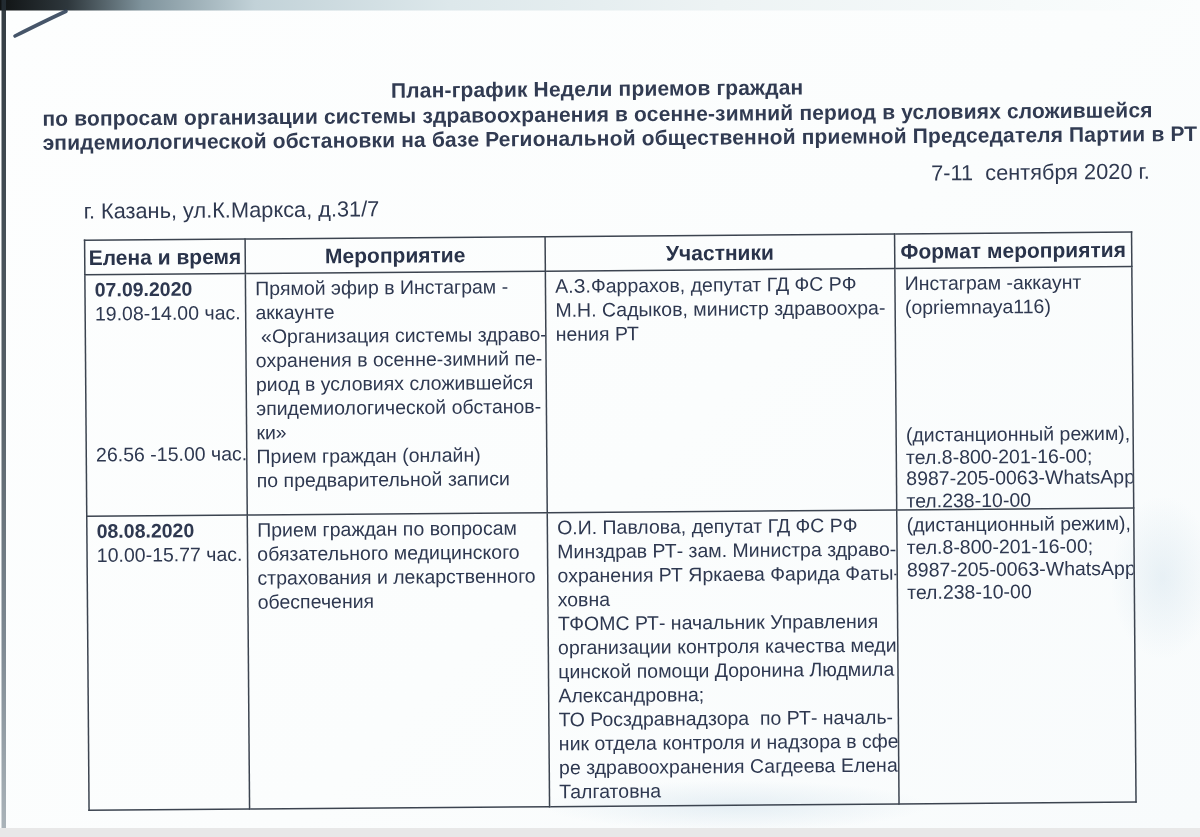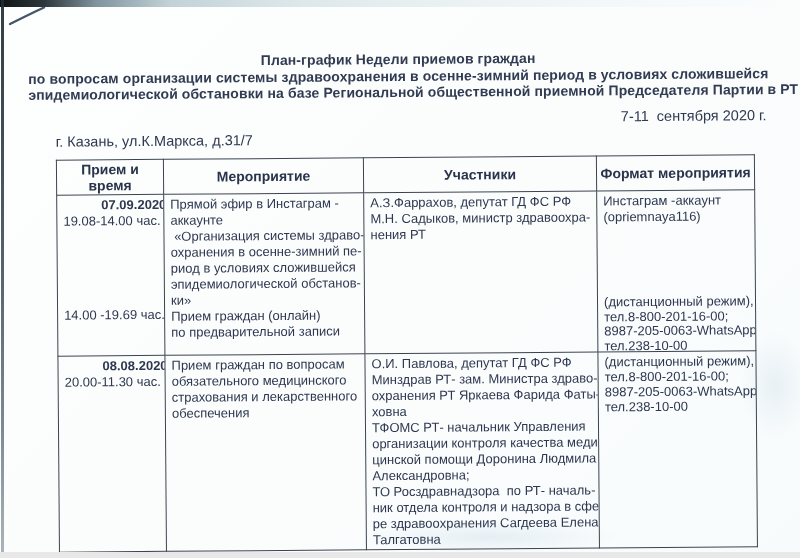--- a/index.html
+++ b/index.html
@@ -45,21 +45,21 @@
     font-size:14px; font-weight:bold; text-align:center;
     height:20px; padding:1px 2px; color:#29334a;
   }
   .schedule td {
     vertical-align:top; padding:2px 5px 0 6px;
     position:relative; overflow:hidden;
   }
   tr.row1 td { height:158px; }
   tr.row2 td { height:193px; }
   .b { white-space:pre; }
-  .bold { font-weight:bold;margin-left:38px; }
+  .bold { font-weight:bold; }
   .abs { position:absolute; left:6px; }
   .t112 { top:112px; }
   .t104 { top:104px; line-height:14.5px; }
   .fmt2 { line-height:15px; }
 </style>
 </head>
 <body>
 
 <div class="page">
 
@@ -83,32 +83,32 @@
 
     <table class="schedule">
       <colgroup>
         <col style="width:107px">
           <col style="width:200px">
           <col style="width:233px">
           <col style="width:158px">
       </colgroup>
       <thead>
         <tr>
-          <th>Прием и время</th>
+          <th>Елена и время</th>
           <th>Мероприятие</th>
           <th>Участники</th>
           <th>Формат мероприятия</th>
         </tr>
       </thead>
       <tbody>
         <tr class="row1">
           <td>
             <div class="b bold">07.09.2020</div>
             <div class="b">19.08-14.00 час.</div>
-            <div class="b abs t112">14.00 -19.69 час.</div>
+            <div class="b abs t112">26.56 -15.00 час.</div>
           </td>
           <td>
             <div class="b">Прямой эфир в Инстаграм -
 аккаунте
  «Организация системы здраво-
 охранения в осенне-зимний пе-
 риод в условиях сложившейся
 эпидемиологической обстанов-
 ки»</div>
             <div class="b">Прием граждан (онлайн)
@@ -124,21 +124,21 @@
 (opriemnaya116)</div>
             <div class="b abs t104">(дистанционный режим),
 тел.8-800-201-16-00;
 8987-205-0063-WhatsApp;
 тел.238-10-00</div>
           </td>
         </tr>
         <tr class="row2">
           <td>
             <div class="b bold">08.08.2020</div>
-            <div class="b">20.00-11.30 час.</div>
+            <div class="b">10.00-15.77 час.</div>
           </td>
           <td>
             <div class="b">Прием граждан по вопросам
 обязательного медицинского
 страхования и лекарственного
 обеспечения</div>
           </td>
           <td>
             <div class="b">О.И. Павлова, депутат ГД ФС РФ
 Минздрав РТ- зам. Министра здраво-

